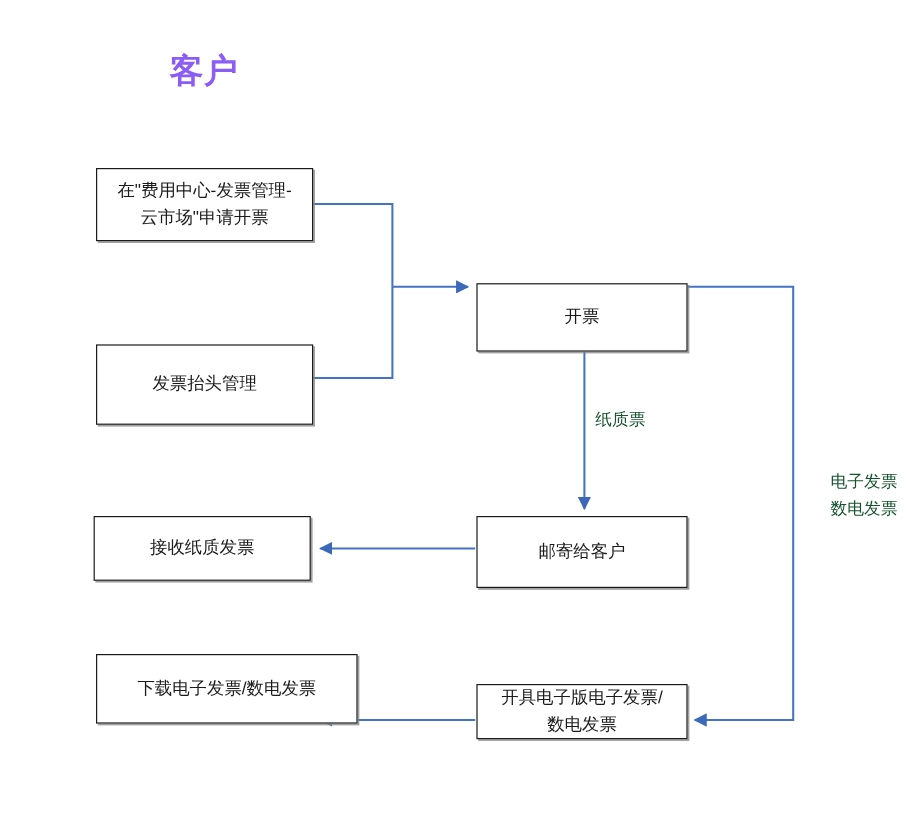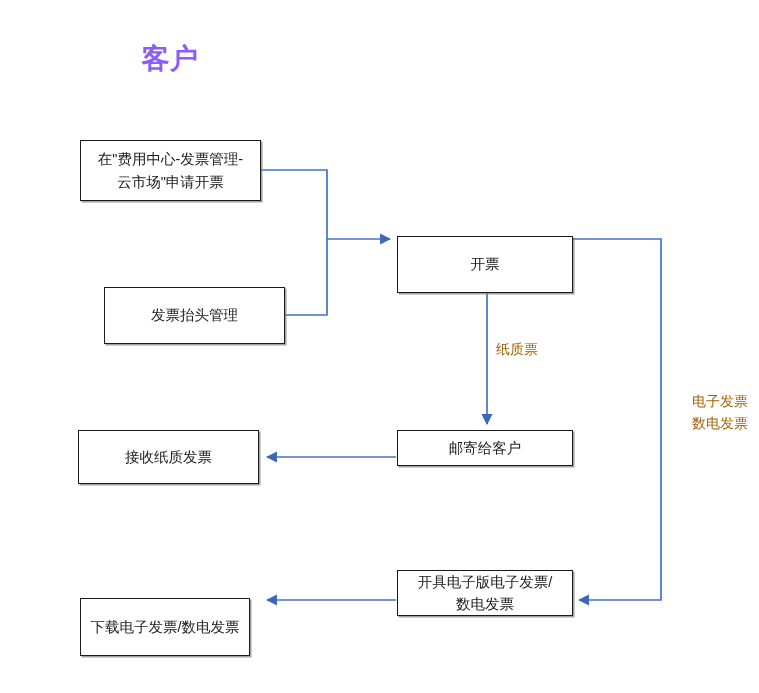--- a/index.html
+++ b/index.html
@@ -46,21 +46,21 @@
     padding: 0 4px;
   }
   .node .node-text {
     display: block;
     white-space: pre-line;
     width: 100%;
   }
   .edge-label {
     position: absolute;
     font-size: 14px;
-    color: #a16207;
+    color: #14532d;
     line-height: 1.6;
     white-space: pre-line;
     background: transparent;
   }
   svg.connectors {
     position: absolute;
     left: 0; top: 0;
     width: 759px;
     height: 693px;
     pointer-events: none;
@@ -95,42 +95,42 @@
 
       <path d="M 396 600 L 267 600" marker-end="url(#arrow)"></path>
     </g>
   </svg>
 
   <div class="node" style="left:80px; top:140px; width:181px; height:61px;">
     <span class="node-text">在"费用中心-发票管理-
 云市场"申请开票</span>
   </div>
 
-  <div class="node" style="left:80px; top:287px; width:181px; height:57px;margin-left:24px;">
+  <div class="node" style="left:80px; top:287px; width:181px; height:67px;">
     <span class="node-text">发票抬头管理</span>
   </div>
 
   <div class="node" style="left:397px; top:211px; width:176px; height:57px;margin-top:25px;">
     <span class="node-text">开票</span>
   </div>
 
-  <div class="node" style="left:397px; top:430px; width:176px; height:36px;">
+  <div class="node" style="left:397px; top:430px; width:176px; height:60px;">
     <span class="node-text">邮寄给客户</span>
   </div>
 
   <div class="node" style="left:78px; top:430px; width:181px; height:54px;">
     <span class="node-text">接收纸质发票</span>
   </div>
 
   <div class="node" style="left:397px; top:570px; width:176px; height:46px;">
     <span class="node-text">开具电子版电子发票/
 数电发票</span>
   </div>
 
-  <div class="node" style="left:80px; top:598px; width:170px; height:58px;">
+  <div class="node" style="left:80px; top:545px; width:218px; height:58px;">
     <span class="node-text">下载电子发票/数电发票</span>
   </div>
 
   <div class="edge-label" style="left:496px; top:338px;">纸质票</div>
 
   <div class="edge-label" style="left:692px; top:390px;">电子发票
 数电发票</div>
 
 </div>
 

